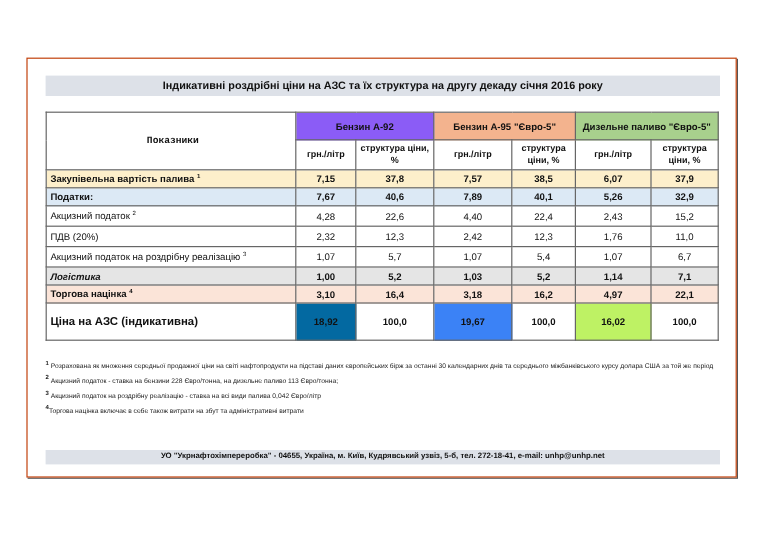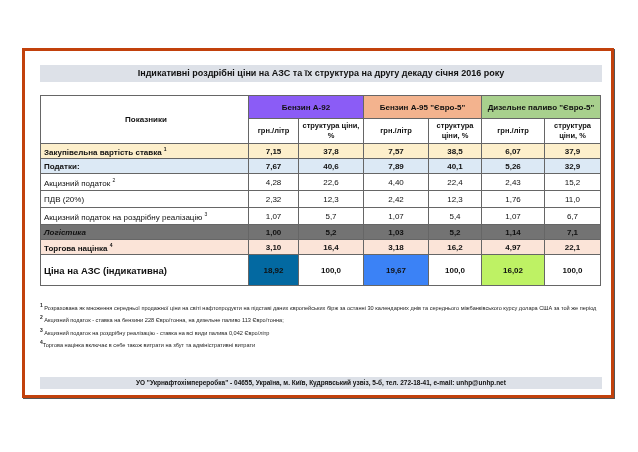--- a/index.html
+++ b/index.html
@@ -1,39 +1,39 @@
 <!DOCTYPE html>
 <html><head>
   <meta charset="utf-8">
   <style>
     html, body { margin: 0; padding: 0; background: #ffffff; }
     body { width: 638px; height: 452px; position: relative; overflow: hidden;
            font-family: "Liberation Sans", "DejaVu Sans", sans-serif; color: #111; }
     .frame { position: absolute; left: 22px; top: 48px; width: 592px; height: 350px;
-             border: 3px solid #c2410c; box-shadow: 1px 1px 0 #555; box-sizing: border-box; background: #fff; }
+             border: 1px solid #c2410c; box-shadow: 1px 1px 0 #555; box-sizing: border-box; background: #fff; }
     .title-bar { position: absolute; left: 15px; top: 14px; width: 562px; height: 17px;
                  background: #dde1e8; font-size: 9px; font-weight: bold; text-align: center; line-height: 17px; }
     table.main { position: absolute; left: 15px; top: 44px; border-collapse: collapse;
                  border: 1.5px solid #222; font-size: 8px; }
     table.main td, table.main th { border: 1px solid #666; padding: 0; text-align: center; }
     table.main th { font-weight: bold; }
     .col-label { width: 204px; text-align: left !important; padding-left: 3px !important; }
     .c1 { width: 49px; } .c2 { width: 64px; } .c3 { width: 64px; } .c4 { width: 52px; }
     .c5 { width: 62px; } .c6 { width: 55px; }
     .hdr-group { height: 23px; }
     .hdr-sub { height: 25px; font-size: 7.5px; line-height: 10px; }
     .g-a92 { background: #8b5cf6; }
     .g-a95 { background: #f3b38e; }
     .g-dsl { background: #a8d08d; }
     .group-sep-l { border-left: 1.5px solid #222 !important; }
     tr.r { height: 15px; }
     tr.r-tall { height: 17px; }
     .bg-purchase { background: #fdefcb; }
     .bg-tax { background: #dce9f5; margin-top: 24px; }
-    .bg-log { background: #737373; }
+    .bg-log { background: #e5e5e5; }
     .bg-margin { background: #fbe4d8; }
     .bold td { font-weight: bold; }
     .ital td.col-label { font-style: italic; }
     tr.total { height: 31px; }
     tr.total td { font-weight: bold; }
     tr.total td.col-label { font-size: 9.5px; }
     .fill-a92 { background: #0369a1; }
     .fill-a95 { background: #3b82f6; }
     .fill-dsl { background: #bef264; }
     sup { font-size: 5px; }
@@ -45,37 +45,37 @@
   </style>
 </head>
 <body>
 
 <div class="frame">
   <div class="title-bar">Індикативні роздрібні ціни на АЗС  та їх структура на другу декаду січня 2016 року</div>
 
   <table class="main">
     <tbody>
         <tr class="hdr-group">
-      <th class="col-label" rowspan="2" style="text-align:center !important;">Показники</th>
+      <th class="col-label" rowspan="2" style="text-align:center !important;font-family:Liberation Mono, monospace;">Показники</th>
       <th colspan="2" class="g-a92 group-sep-l">Бензин А-92</th>
       <th colspan="2" class="g-a95 group-sep-l">Бензин А-95 "Євро-5"</th>
       <th colspan="2" class="g-dsl group-sep-l">Дизельне паливо "Євро-5"</th>
     </tr>
     <tr class="hdr-sub">
       <th class="c1 group-sep-l">грн./літр</th>
       <th class="c2">структура ціни, %</th>
       <th class="c3 group-sep-l">грн./літр</th>
       <th class="c4">структура ціни, %</th>
       <th class="c5 group-sep-l">грн./літр</th>
       <th class="c6">структура ціни, %</th>
     </tr>
     </tbody>
       <tbody id="rows-body">
         <tr class="r bg-purchase bold">
-          <td class="col-label"><span>Закупівельна вартість ставка</span> <sup>1</sup></td>
+          <td class="col-label"><span>Закупівельна вартість палива</span> <sup>1</sup></td>
           <td class="group-sep-l">7,15</td>
           <td>37,8</td>
           <td class="group-sep-l">7,57</td>
           <td>38,5</td>
           <td class="group-sep-l">6,07</td>
           <td>37,9</td>
         </tr>
         <tr class="r bg-tax bold">
           <td class="col-label"><span>Податки:</span></td>
           <td class="group-sep-l">7,67</td>

